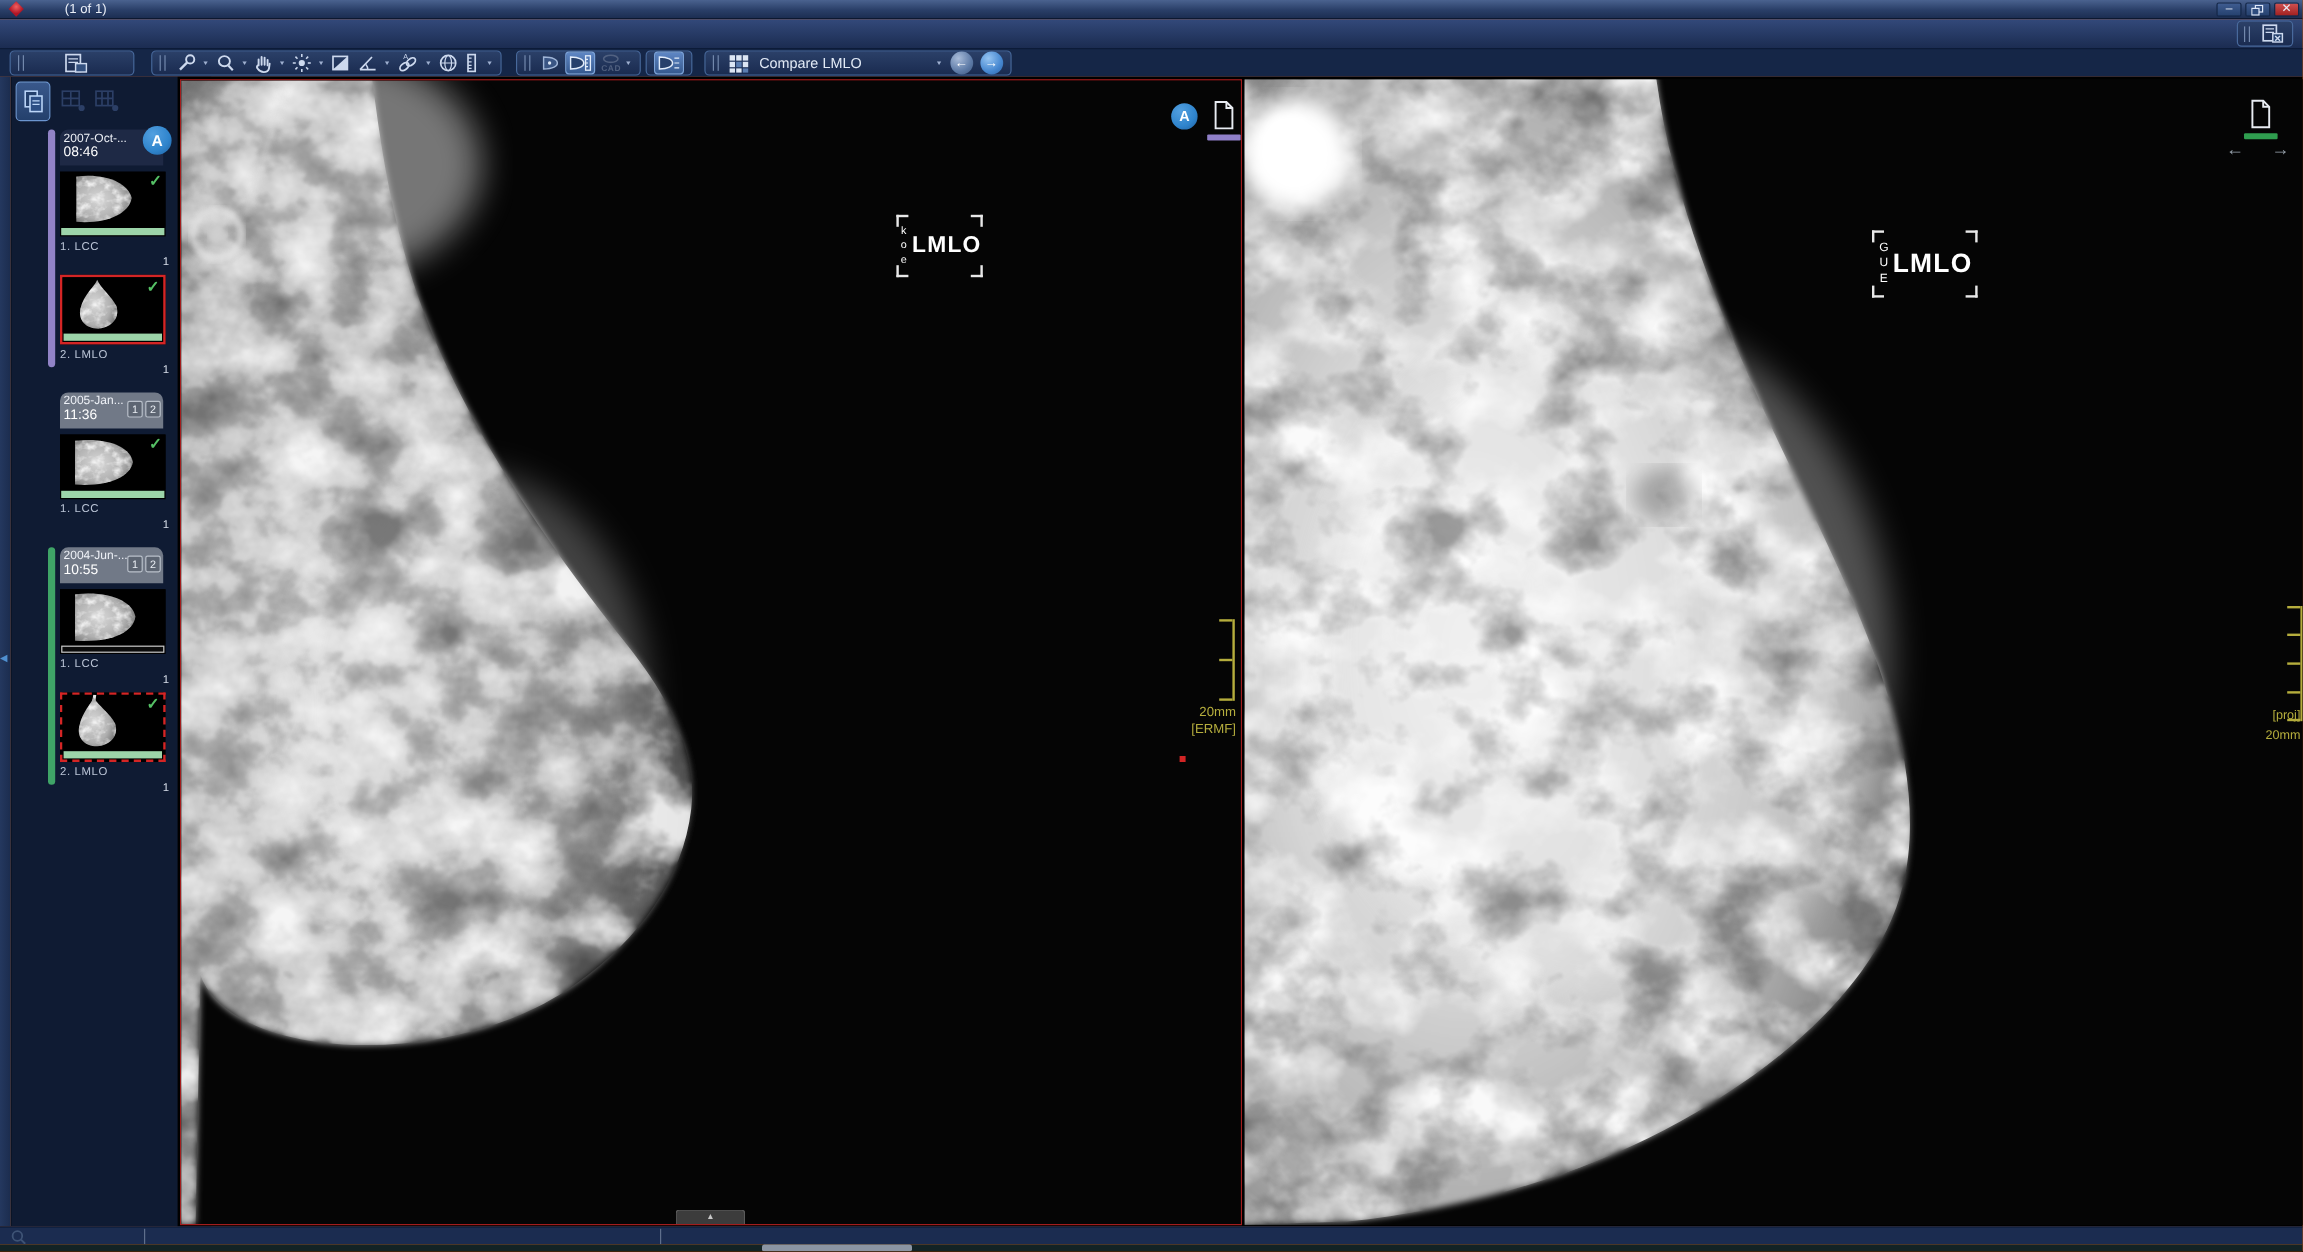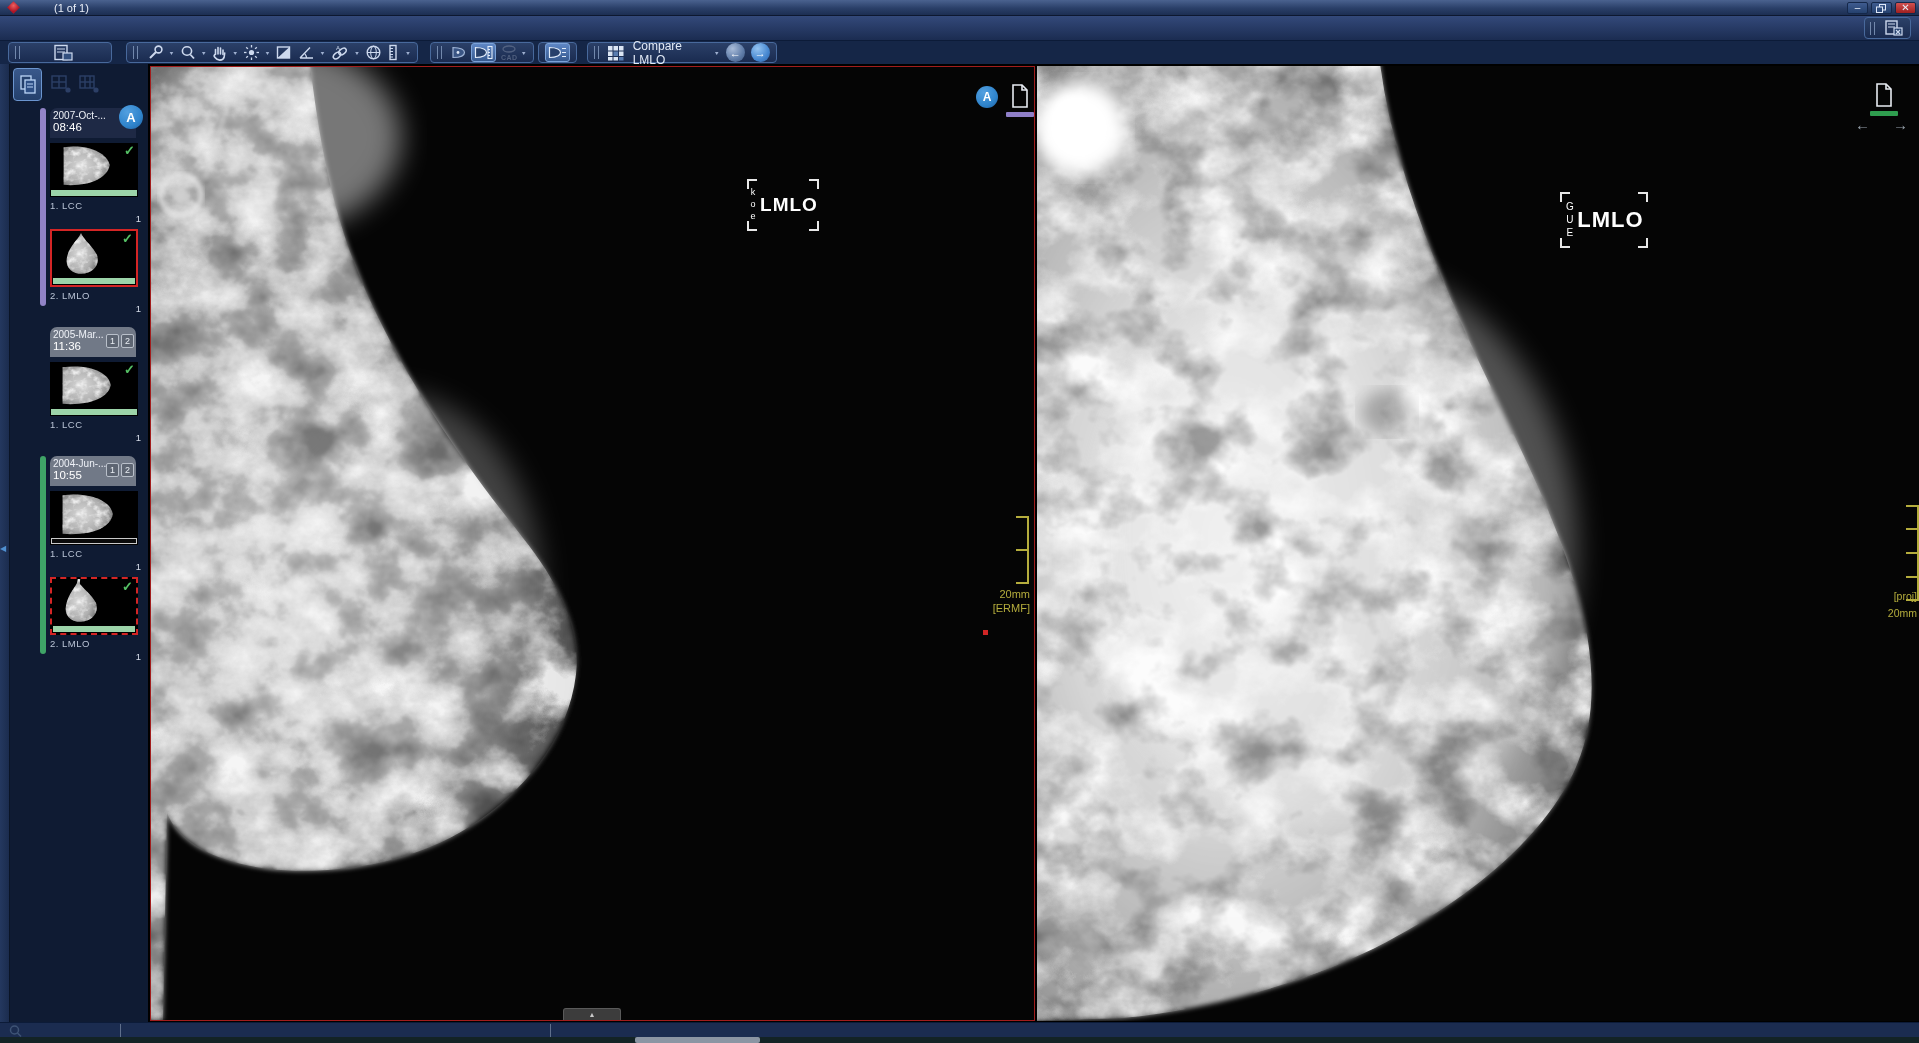--- a/index.html
+++ b/index.html
@@ -28,21 +28,21 @@
   
   .toolbar { position:absolute; left:0; top:40px; width:1919px; height:24px; background:#152647;
     border-top:1px solid #0c1b38; display:flex; align-items:center; padding-left:8px; }
   .tpanel { display:flex; align-items:center; height:21px;
     background:linear-gradient(#2b4068,#1a2b50); border:1px solid #48699c; border-radius:4px;
     padding:0 6px; gap:3px; }
   .p1 { width:104px; }
   .p2 { margin-left:14px; width:292px; justify-content:space-between; }
   .p3 { margin-left:12px; }
   .p3b { margin-left:4px; }
-  .p4 { margin-left:10px; width:190px; }
+  .p4 { margin-left:10px; width:256px; }
   .grip { width:5px; height:13px; border-left:1px solid #7288ac; border-right:1px solid #7288ac; margin-right:4px; flex:none; }
   .tbtn { display:flex; align-items:center; gap:1px; }
   .caret { font-size:6px; color:#9fb0d0; transform:scaleY(0.85); }
   .hl { background:linear-gradient(#5e86c4,#36598f); border:1px solid #7ba2d8; border-radius:3px; padding:0 1px; }
   .ticon { display:block; }
   .cad-txt { font-size:7px; color:#5c6b89; font-weight:bold; letter-spacing:0.5px; }
   .compare-label { font-size:12px; color:#e2eaf6; margin:0 6px 0 4px; flex:1; }
   .navbtn { width:19px; height:19px; border-radius:50%; display:flex; align-items:center; justify-content:center;
     color:#fff; font-size:11px; font-weight:bold; margin-left:3px; }
   .navbtn.prev { background:radial-gradient(circle at 35% 30%, #a9bcd9, #5d7aa6 60%, #3e567c); }
@@ -376,21 +376,21 @@
           </svg>
           <span class="check">✓</span>
           <div class="pbar"></div>
         </div>
         <div class="t-label">2. LMLO</div>
         <div class="t-count">1</div>
       </div>
 
       <div class="study">
         <div class="study-header gray">
-          <div class="h-date">2005-Mar...</div>
+          <div class="h-date">2005-Jan...</div>
           <div class="h-time">11:36</div>
           <div class="badge-12">
             <span class="badge-sq">1</span>
             <span class="badge-sq">2</span>
           </div>
         </div>
         <div class="thumb">
           <svg viewBox="0 0 84 44" preserveAspectRatio="none">
             <rect width="84" height="44" fill="#000"></rect>
             <path d="M12,5 C38,2 56,10 58,22 C56,34 38,42 12,40 Z" fill="url(#gT)"></path>

